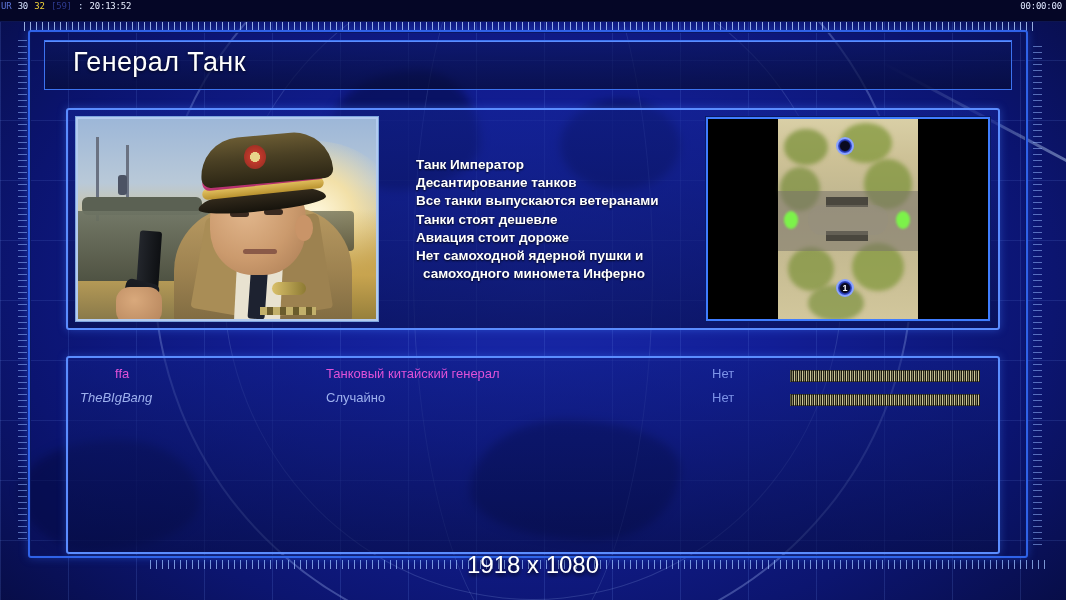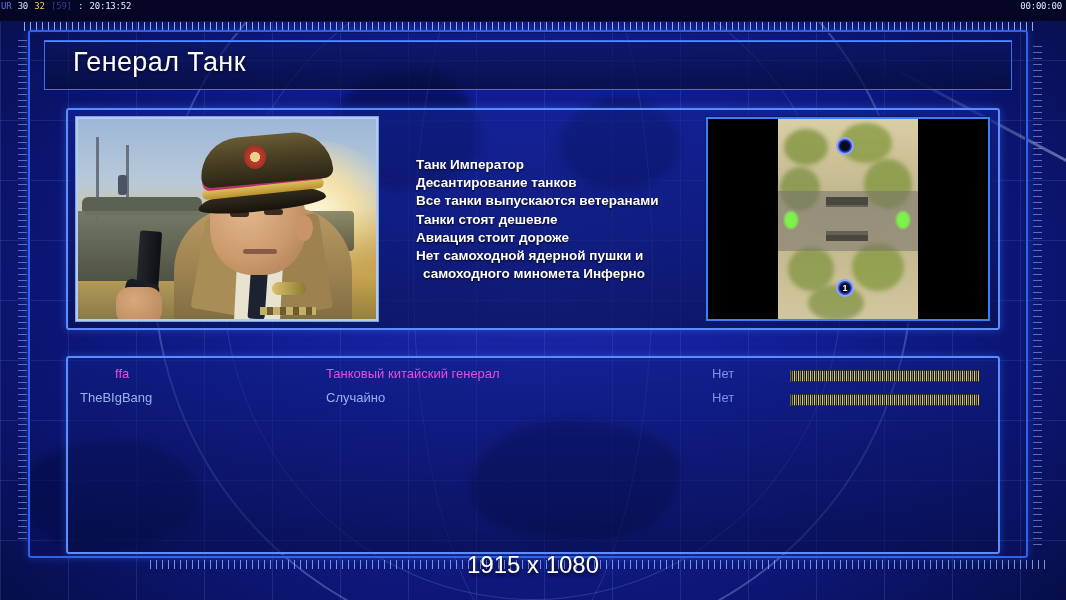--- a/index.html
+++ b/index.html
@@ -296,22 +296,22 @@
 
 
   <div class="tablepanel">
       <div class="prow" style="top: 6px;">
         <span class="cname" style="color: rgb(224, 82, 216); margin-left: 35px;">ffa</span>
         <span class="carmy" style="color: rgb(224, 82, 216);">Танковый китайский генерал</span>
         <span class="cteam" style="color: rgb(125, 147, 232);">Нет</span>
         <div class="cprog" style="width: 190px;"></div>
       </div>
       <div class="prow" style="top: 30px;">
-        <span class="cname" style="color: rgb(157, 176, 238);">TheBIgBang</span>
+        <span class="cname" style="color: rgb(157, 176, 238); font-style: italic;">TheBIgBang</span>
         <span class="carmy" style="color: rgb(157, 176, 238);">Случайно</span>
         <span class="cteam" style="color: rgb(125, 147, 232);">Нет</span>
         <div class="cprog" style="width: 190px;"></div>
       </div>
     </div>
 
-  <div class="reslabel">1915 x 1080</div>
+  <div class="reslabel">1918 x 1080</div>
 
 </div>
 
 </body></html>

